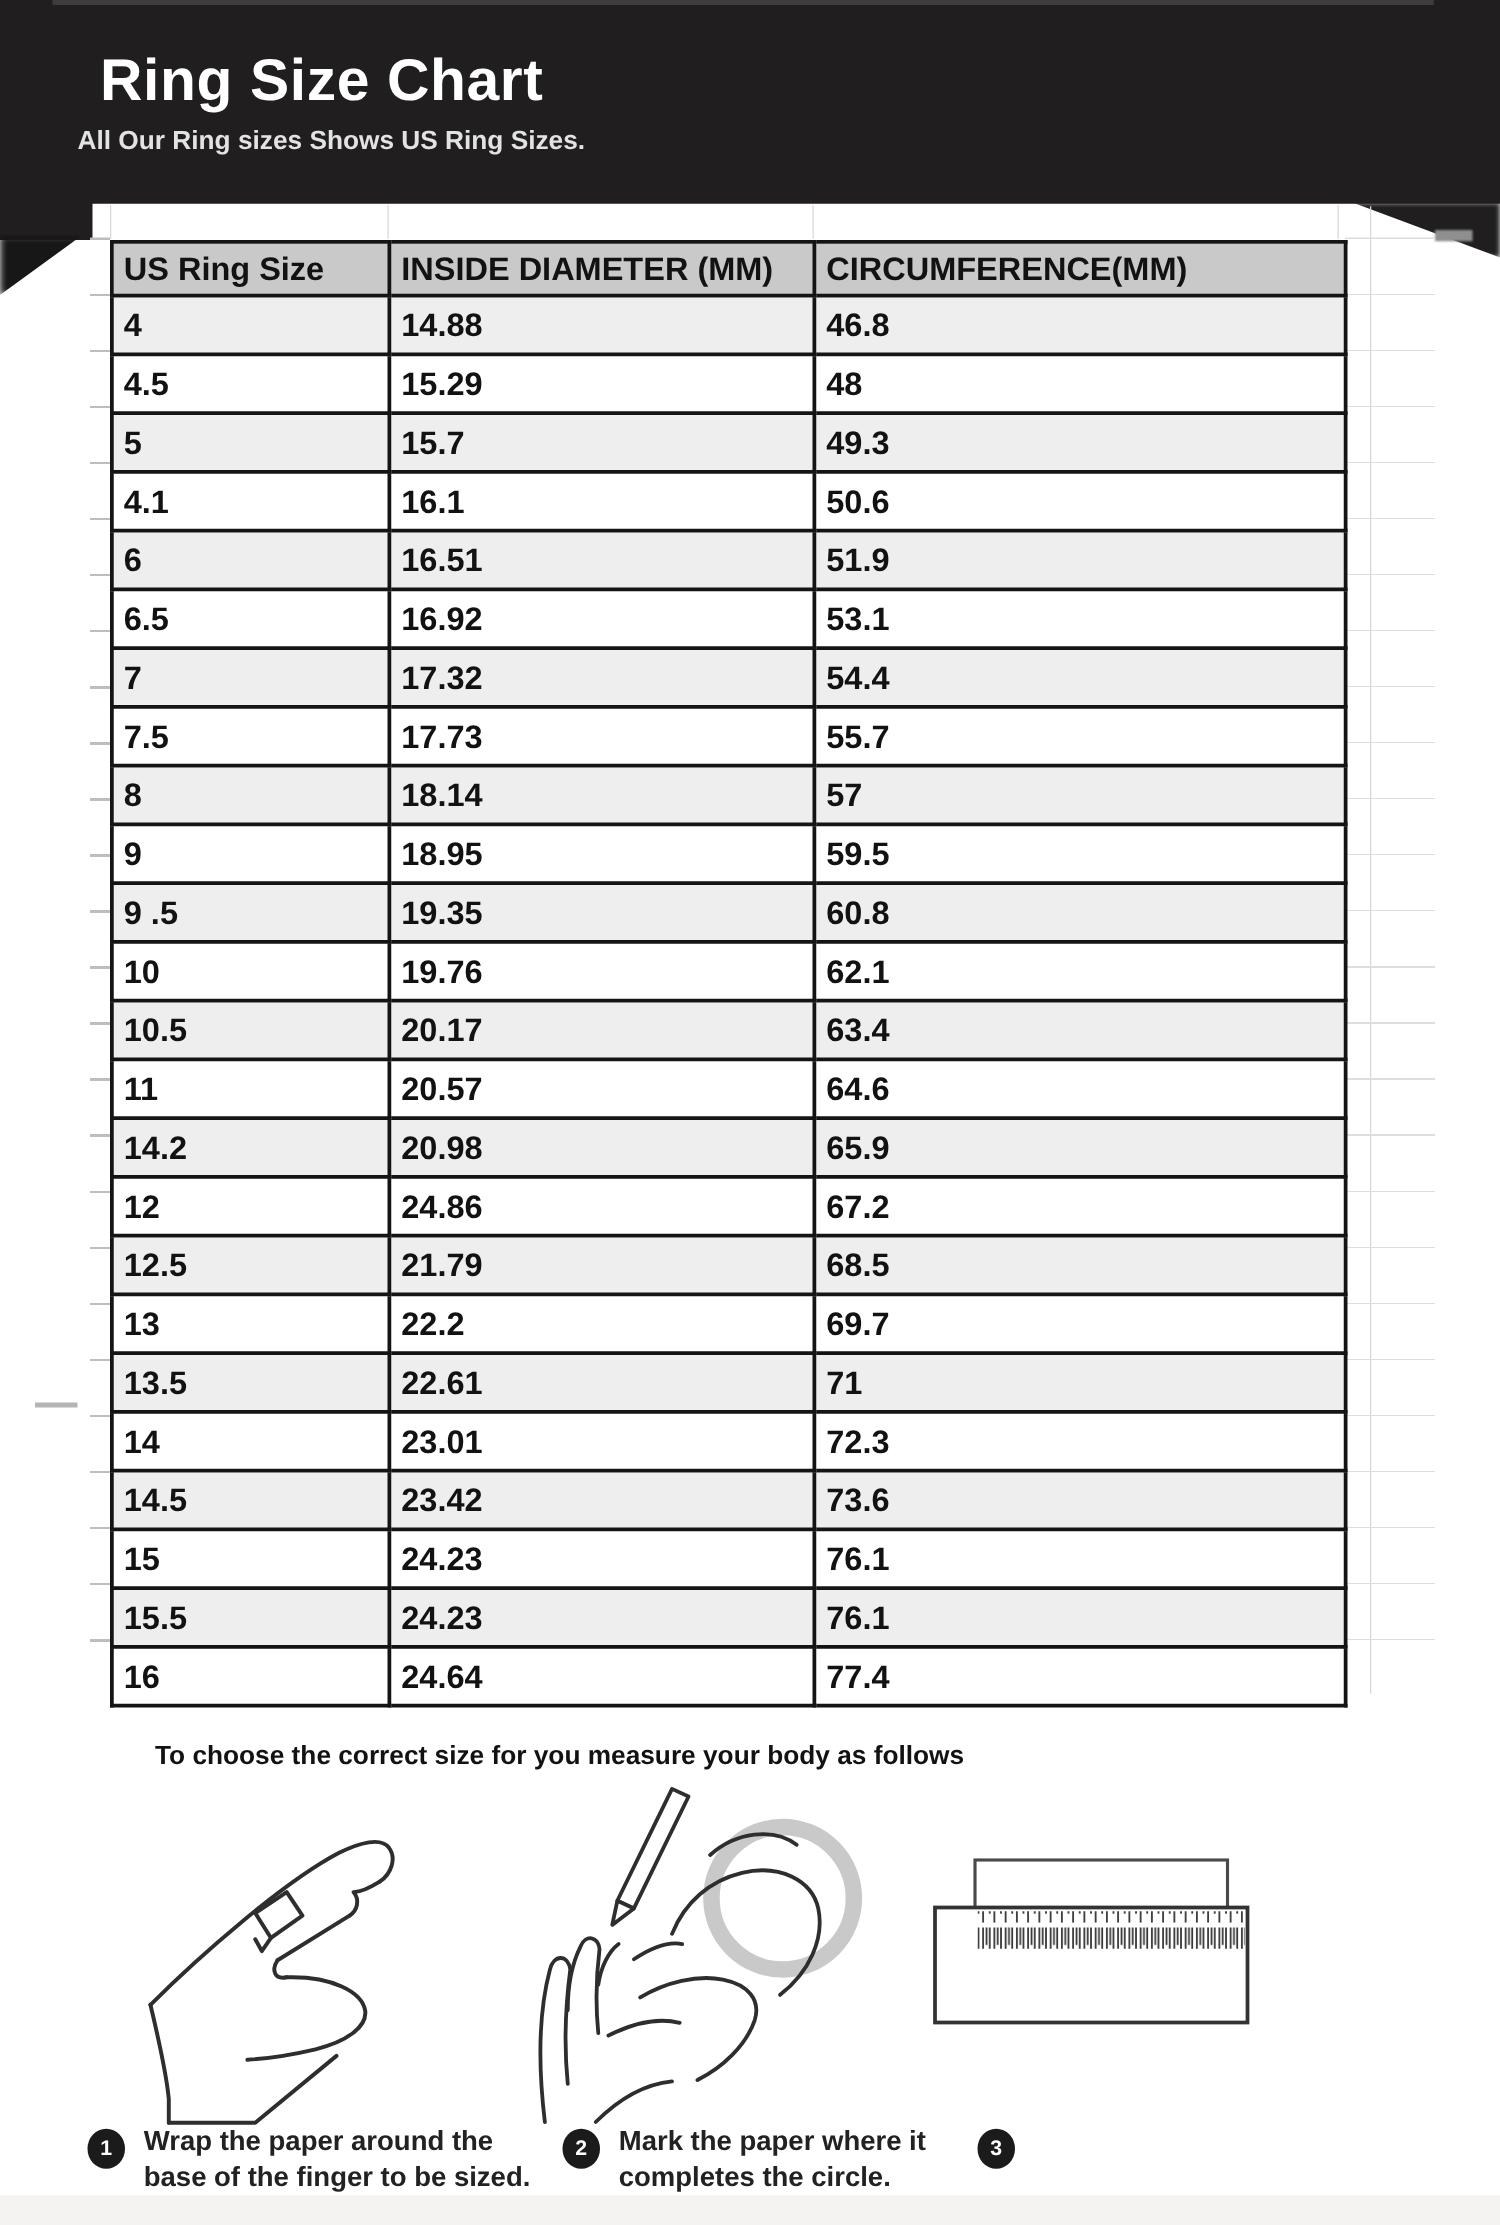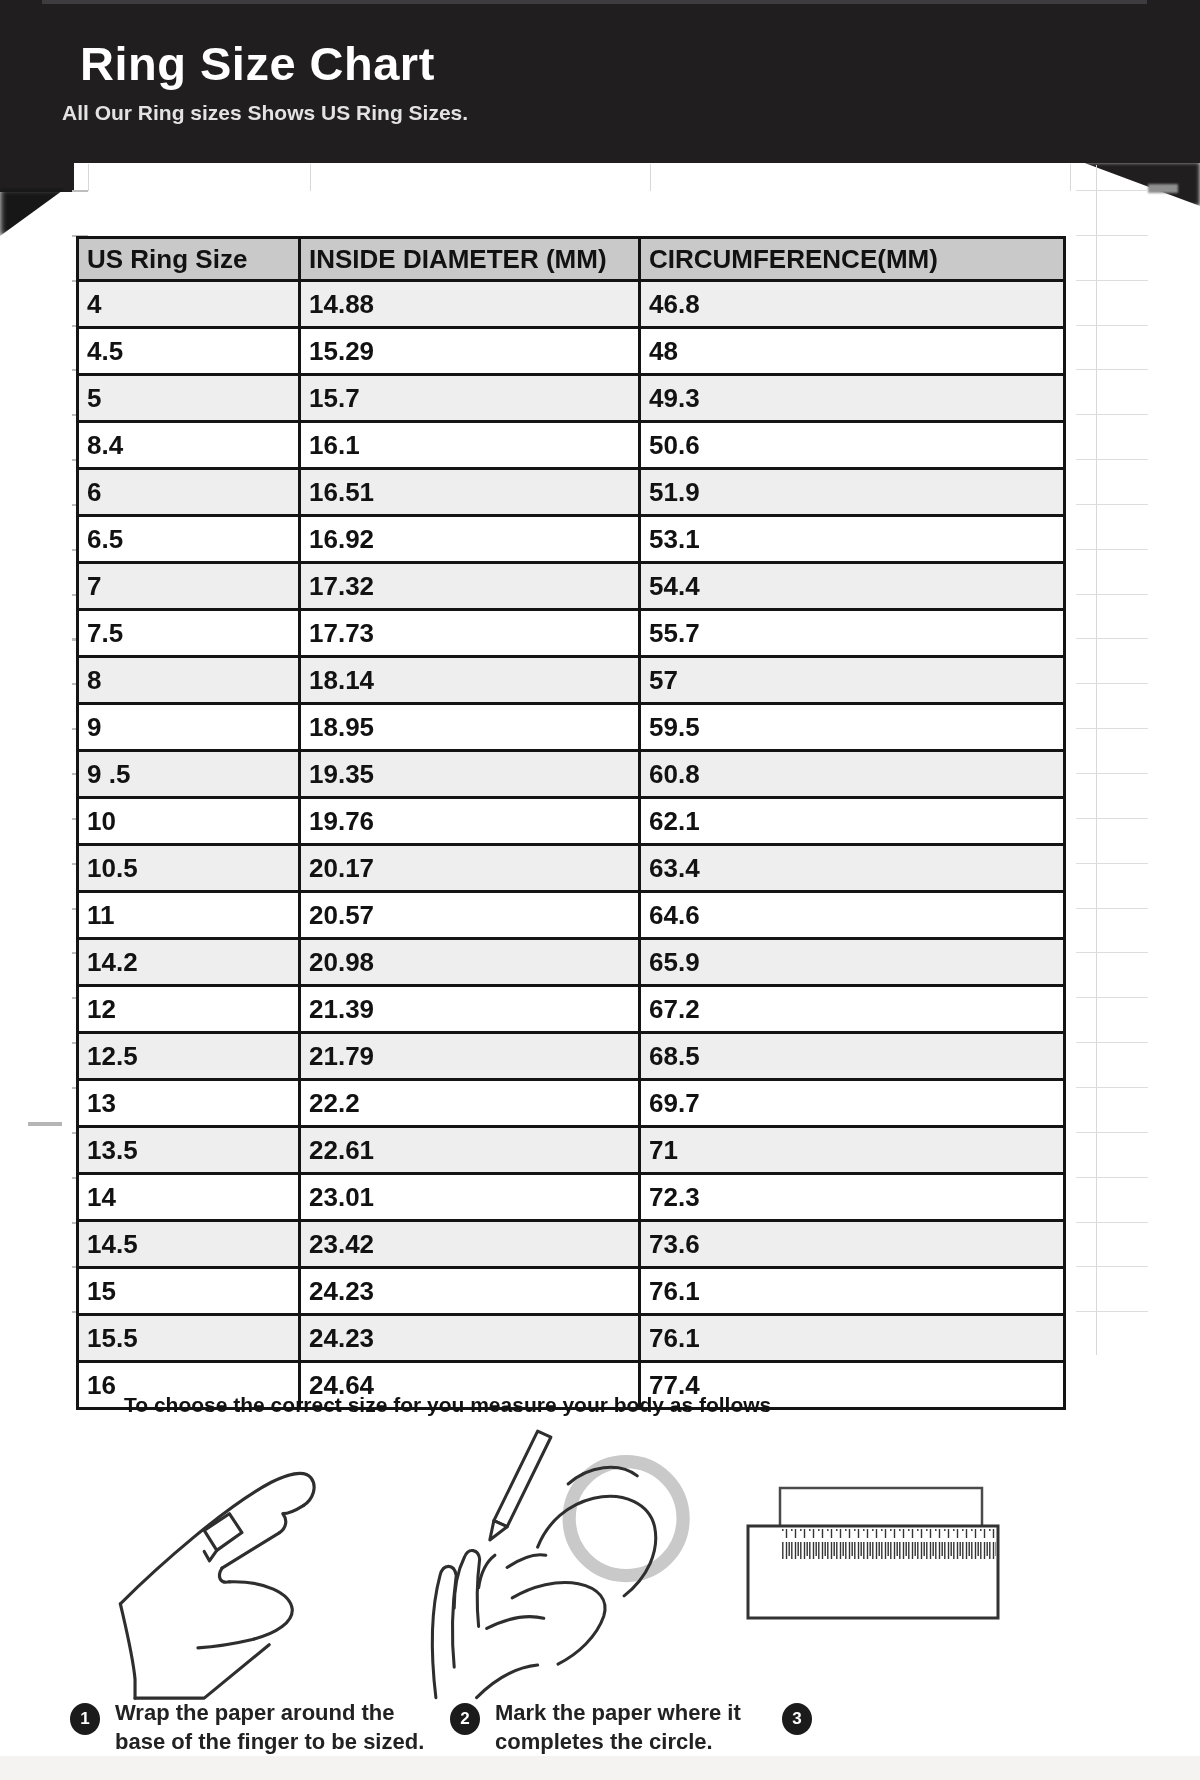--- a/index.html
+++ b/index.html
@@ -28,21 +28,21 @@
   
   .gap-divider{position:absolute;top:164px;width:1px;height:27px;background:var(--grid-faint);}
   .left-ticks{position:absolute;left:72px;top:190px;width:16px;height:1166px;
       background:repeating-linear-gradient(to bottom,#bdbdbd 0 2px,transparent 2px 44.85px);}
   .right-vline{position:absolute;left:1096px;top:165px;width:1px;height:1190px;background:var(--grid-faint);}
   .right-hlines{position:absolute;left:1076px;top:190px;width:72px;height:1166px;
       background:repeating-linear-gradient(to bottom,#ddd 0 1px,transparent 1px 44.85px);}
   .left-dash{position:absolute;left:28px;top:1122px;width:34px;height:4px;background:#b5b5b5;}
 
   
-  .tbl-wrap{position:absolute;left:76px;top:192px;margin-top:44px;}
+  .tbl-wrap{position:absolute;left:88px;top:192px;}
   table{border-collapse:collapse;table-layout:fixed;width:987px;height:1163px;}
   col.c1{width:222px;} col.c2{width:340px;} col.c3{width:425px;}
   th,td{border:3px solid var(--border-color);text-align:left;vertical-align:middle;
         padding:0 4px 0 8px;color:var(--text-color);overflow:hidden;white-space:nowrap;}
   thead th{background:var(--table-header-bg);font-size:26px;font-weight:700;height:40px;}
   tbody td{background:var(--row-bg);font-size:26px;font-weight:700;height:44px;}
   tbody tr:nth-child(odd) td{background:var(--row-alt);}
 
   
   .intro{position:absolute;left:88px;top:1393px;font-size:21px;font-weight:700;color:var(--text-color);padding-left:36px;}
@@ -103,21 +103,21 @@
             <td>4.5</td>
             <td>15.29</td>
             <td>48</td>
           </tr>
           <tr>
             <td>5</td>
             <td>15.7</td>
             <td>49.3</td>
           </tr>
           <tr>
-            <td>8.4</td>
+            <td>4.1</td>
             <td>16.1</td>
             <td>50.6</td>
           </tr>
           <tr>
             <td>6</td>
             <td>16.51</td>
             <td>51.9</td>
           </tr>
           <tr>
             <td>6.5</td>
@@ -164,21 +164,21 @@
             <td>20.57</td>
             <td>64.6</td>
           </tr>
           <tr>
             <td>14.2</td>
             <td>20.98</td>
             <td>65.9</td>
           </tr>
           <tr>
             <td>12</td>
-            <td>21.39</td>
+            <td>24.86</td>
             <td>67.2</td>
           </tr>
           <tr>
             <td>12.5</td>
             <td>21.79</td>
             <td>68.5</td>
           </tr>
           <tr>
             <td>13</td>
             <td>22.2</td>

